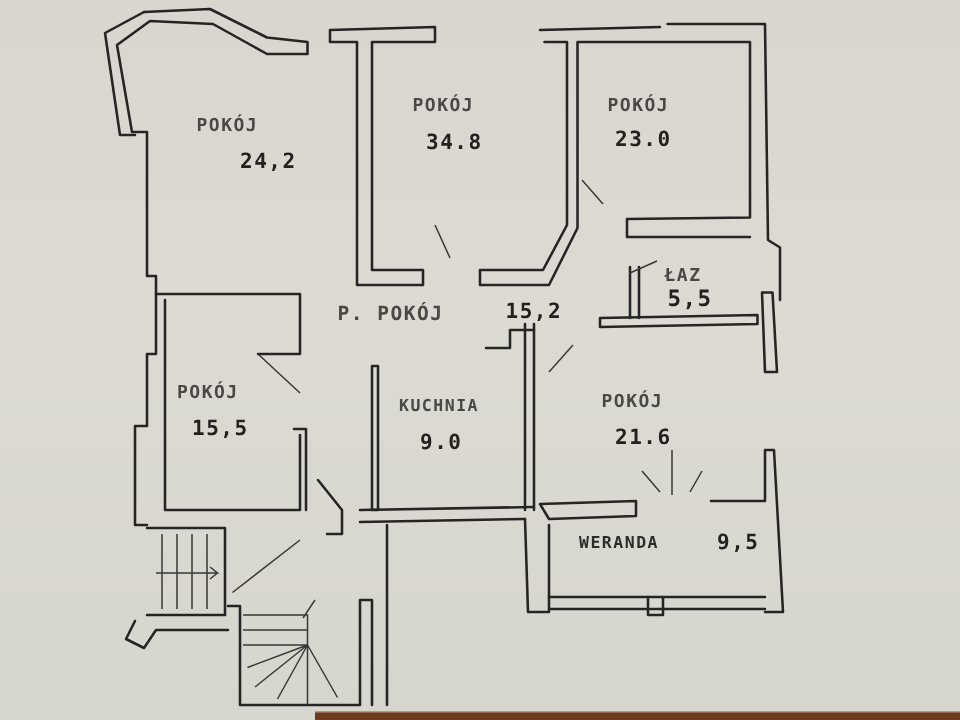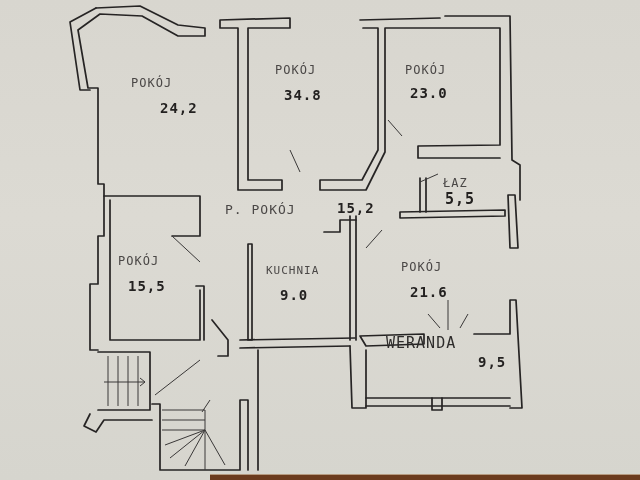--- a/index.html
+++ b/index.html
@@ -3,21 +3,21 @@
 <meta charset="utf-8">
 <style>
   html, body { margin:0; padding:0; }
   body { width:640px; height:480px; overflow:hidden; background:#d9d7d0; }
   #stage { position:relative; width:640px; height:480px;
     background: linear-gradient(180deg,#d8d6cf 0%,#dcdad3 45%,#d6d5ce 100%); }
   #plan { position:absolute; left:0; top:0; }
   .wall { fill:none; stroke:#262424; stroke-width:1.7; stroke-linejoin:round; stroke-linecap:round; }
   .thin { fill:none; stroke:#3a3838; stroke-width:1; }
   .lbl { position:absolute; font-family:"DejaVu Sans Mono", monospace; color:#2e2c2b; letter-spacing:1px; white-space:nowrap; }
-  .name { font-size:12px; font-weight:normal; color:#4a4746; }
+  .name { font-size:12px; font-weight:bold; color:#4a4746; }
   .area { font-size:14px; font-weight:bold; color:#232120; }
   .table-edge { position:absolute; left:210px; right:0; top:474px; height:6px; background:#6b3b1e; border-top:1px solid #b59a80; }
 </style>
 </head>
 <body>
 
 <div id="stage">
   <svg id="plan" width="640" height="480" viewBox="0 0 640 480">
 
     <path class="wall" d="M96,8 L140,6 L178,25 L205,28 L205,36 L178,36 L142,16 L100,14 L78,30 L88,88 L98,88 L98,184 L104,184 L104,236 L98,236 L98,284 L90,284 L90,350 L98,350"></path>
@@ -78,18 +78,18 @@
 
   <div class="lbl name" style="left:118px;top:254px">POKÓJ</div>
   <div class="lbl area" style="left:128px;top:278px">15,5</div>
 
   <div class="lbl name" style="left:266px;top:264px;font-size:11px">KUCHNIA</div>
   <div class="lbl area" style="left:280px;top:287px">9.0</div>
 
   <div class="lbl name" style="left:401px;top:260px">POKÓJ</div>
   <div class="lbl area" style="left:410px;top:284px">21.6</div>
 
-  <div class="lbl name" style="left:386px;top:334px;font-size:15px;color:#2e2c2b">WERANDA</div>
+  <div class="lbl name" style="left:386px;top:355px;font-size:11px;color:#2e2c2b">WERANDA</div>
   <div class="lbl area" style="left:478px;top:354px">9,5</div>
 
 
   <div class="table-edge"></div>
 </div>
 
 </body></html>

